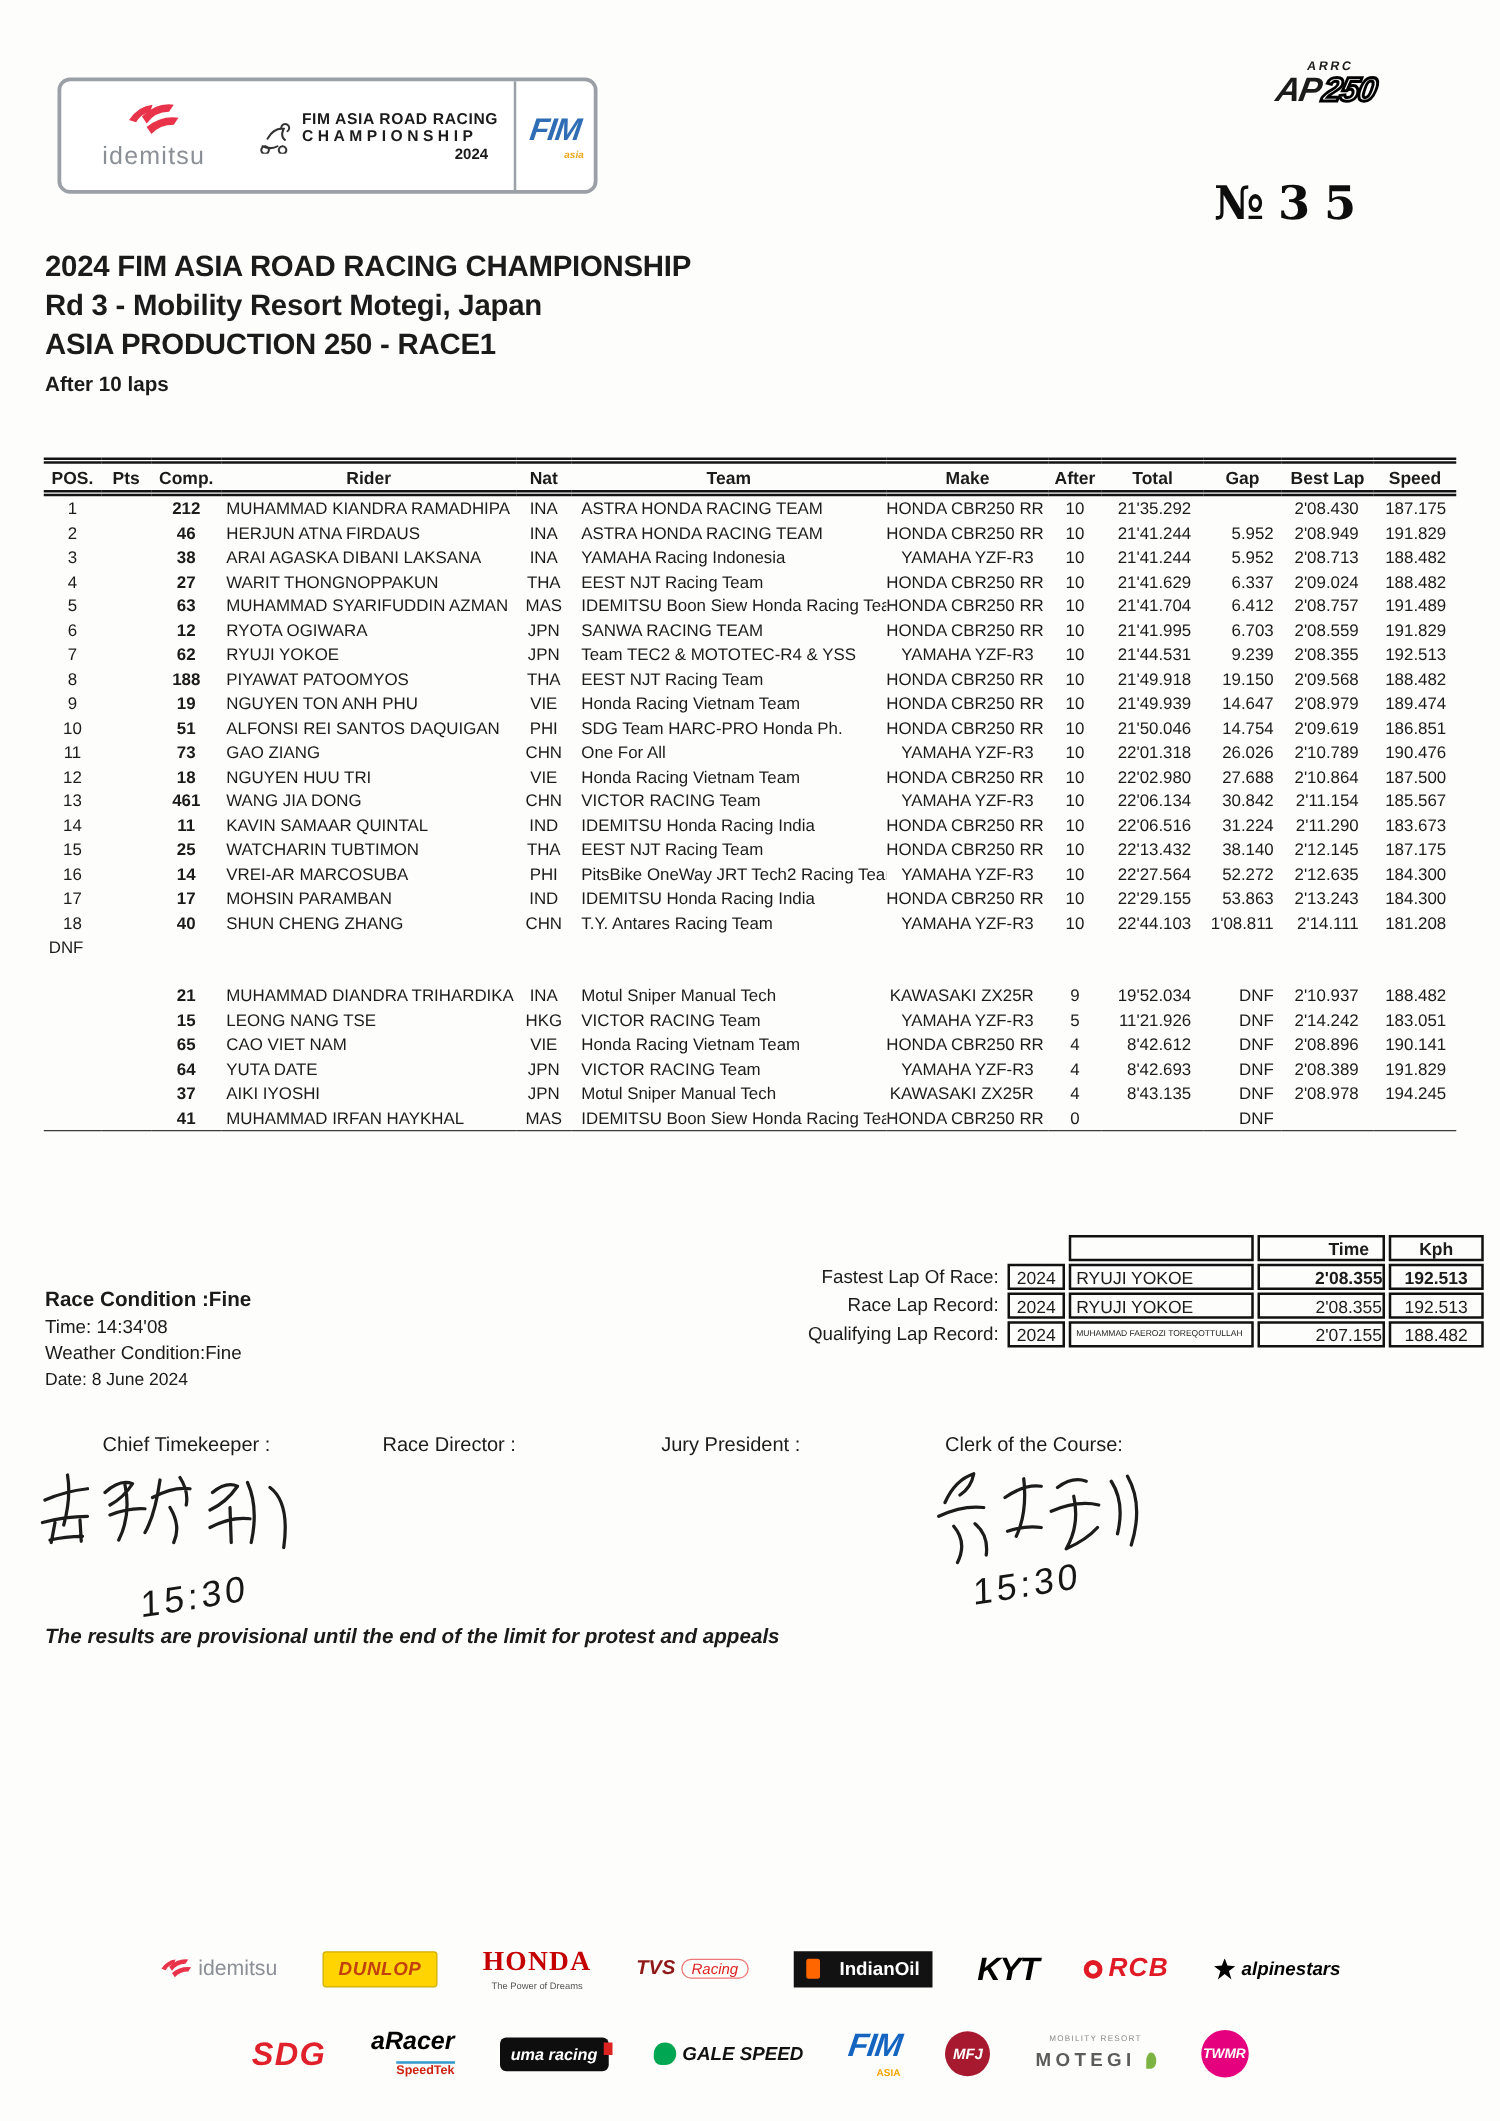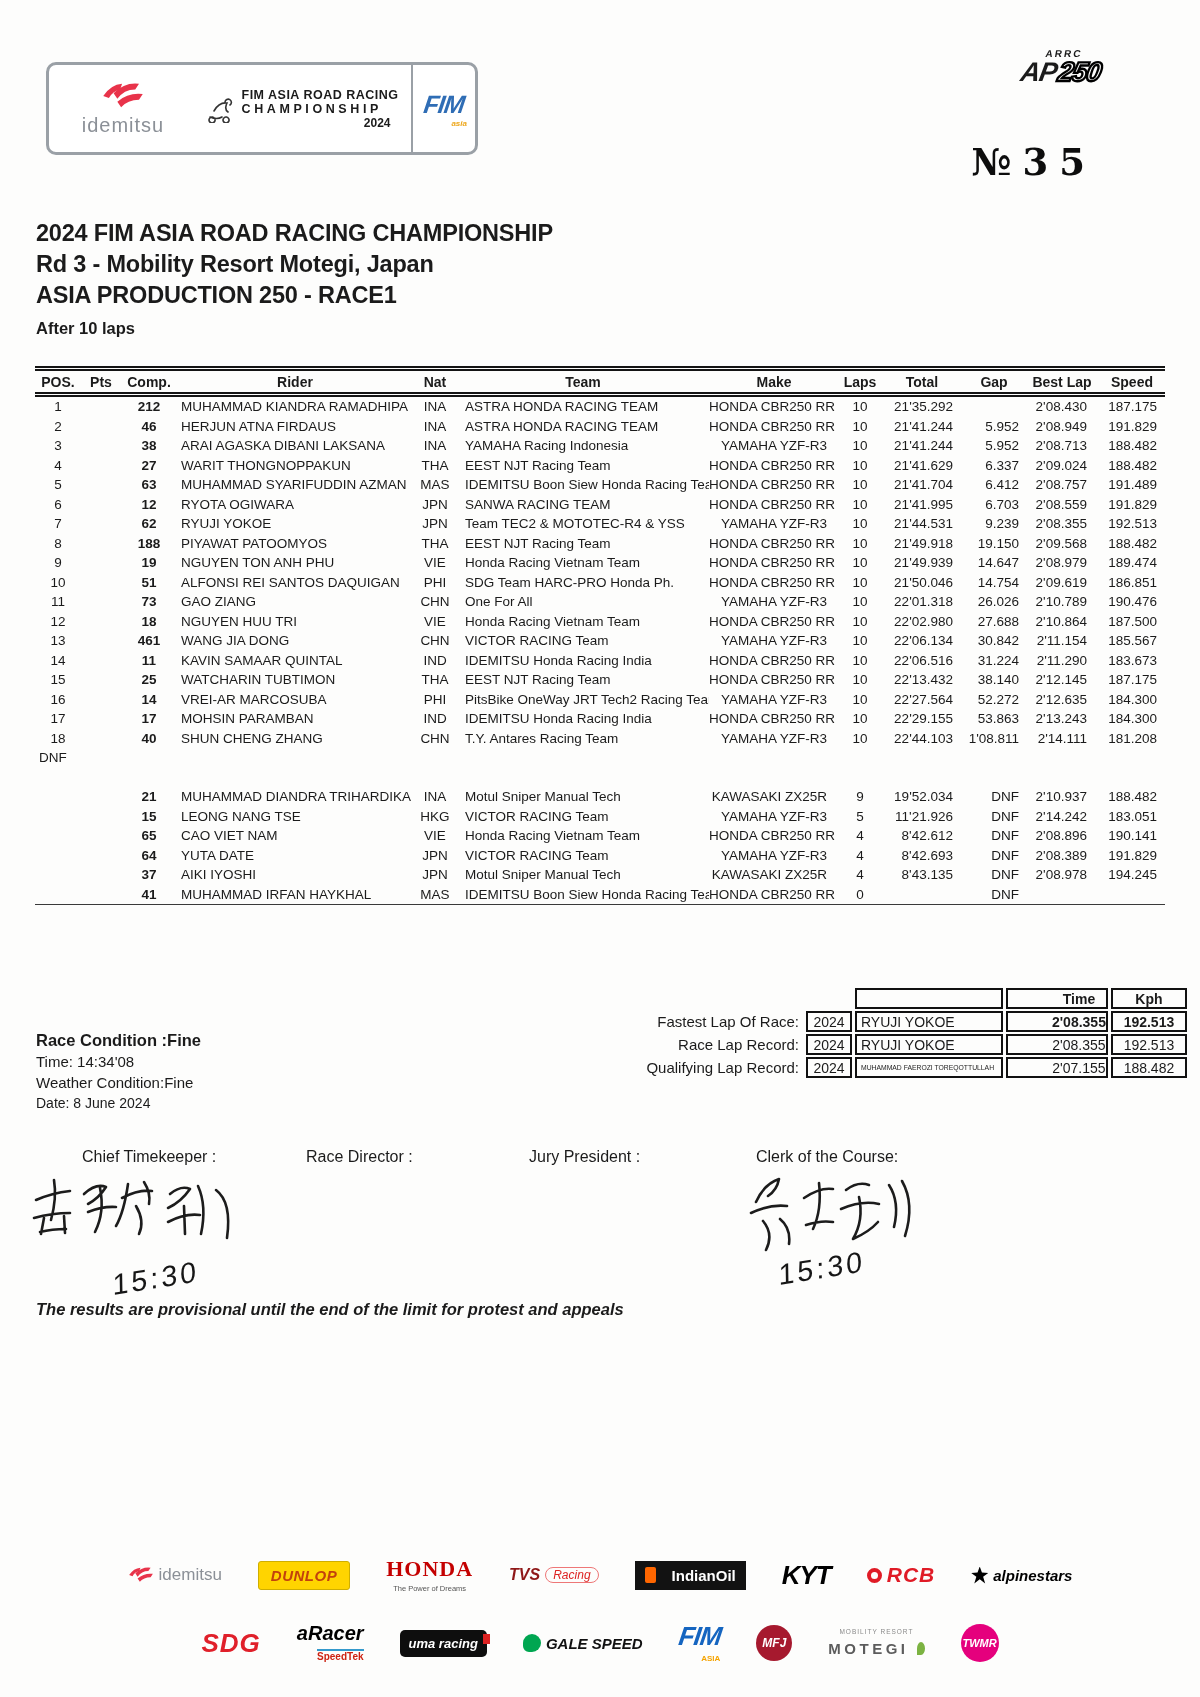--- a/index.html
+++ b/index.html
@@ -34,21 +34,21 @@
   .ap250-num { color:#fff; -webkit-text-stroke:2.4px #000; text-shadow:0 0 1px #000; margin-left:2px; }
 
   
   .doc-number {
     position:absolute; right:104px; top:140px;
     font-family:"DejaVu Serif", serif; font-size:37px; font-weight:600;
     letter-spacing:11px; color:#0d0d0d;
   }
 
   
-  .title-block { position:absolute; left:36px; top:218px; }
+  .title-block { position:absolute; left:36px; top:198px; }
   .title-line { font-weight:bold; font-size:23.5px; line-height:31px; letter-spacing:-0.2px; }
   .laps-note { font-weight:bold; font-size:16.5px; margin-top:8px; }
 
   
   table.results { position:absolute; left:35px; top:366px; width:1130px; border-collapse:collapse; table-layout:fixed; border-bottom:1.5px solid #3a3a3a; }
   table.results th {
     border-top:5px double #141414; border-bottom:5px double #141414;
     font-size:14px; font-weight:bold; height:26px; text-align:center; white-space:nowrap; overflow:hidden;
   }
   table.results td { font-size:13.5px; height:19.5px; line-height:19.5px; white-space:nowrap; overflow:hidden; }
@@ -197,21 +197,21 @@
     </colgroup>
     <thead>
       <tr>
         <th>POS.</th>
         <th>Pts</th>
         <th>Comp.</th>
         <th>Rider</th>
         <th>Nat</th>
         <th>Team</th>
         <th>Make</th>
-        <th>Laps</th>
+        <th>After</th>
         <th>Total</th>
         <th>Gap</th>
         <th>Best Lap</th>
         <th>Speed</th>
       </tr>
     </thead>
     <tbody>
     <tr>
       <td class="c-pos">1</td>
       <td class="c-pts"></td>

